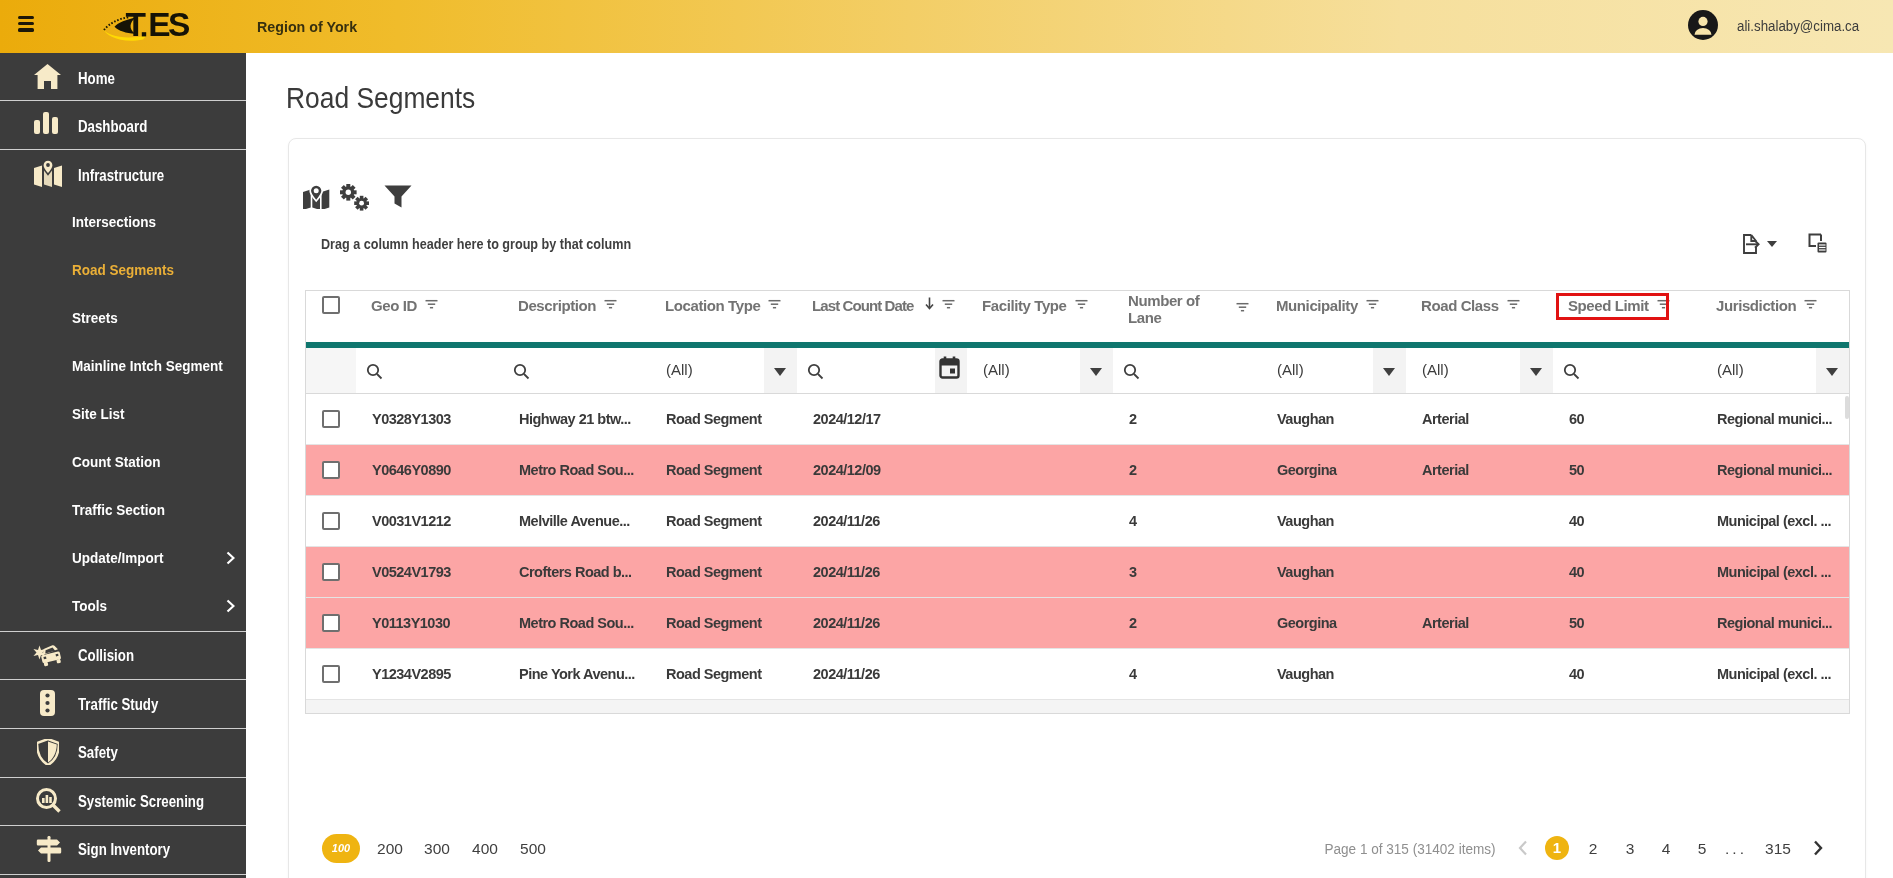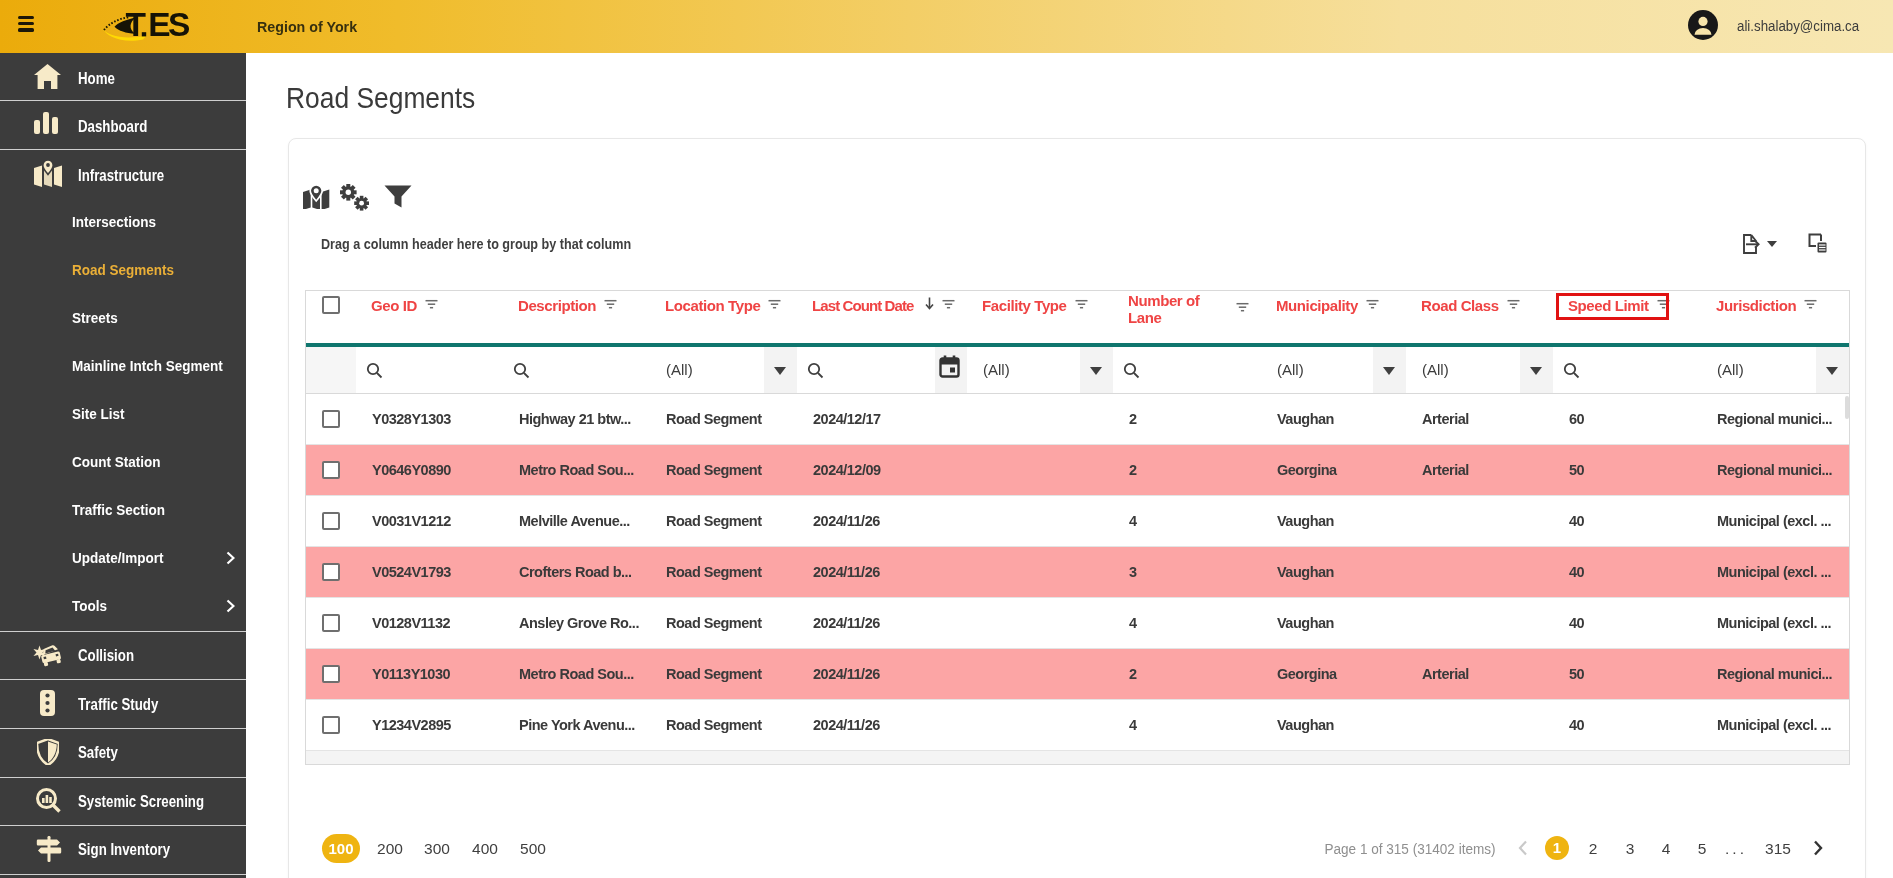--- a/index.html
+++ b/index.html
@@ -29,41 +29,41 @@
 .card { position:absolute; left:288px; top:138px; width:1578px; height:900px; background:#fff;
   border:1px solid #e7e7e7; border-radius:8px; box-shadow:0 1px 3px rgba(0,0,0,0.04); }
 .toolicon { position:absolute; }
 .dragtext { position:absolute; left:321px; top:236px; font-size:14px; font-weight:bold; color:#3f3f3f; transform:scaleX(0.90); transform-origin:0 0; }
 
 
 .grid { position:absolute; left:305px; top:290px; width:1545px; border:1px solid #d9d9d9; background:#fff; }
 table.g { border-collapse:collapse; table-layout:fixed; width:1543px; }
 table.g td, table.g th { padding:0; overflow:hidden; white-space:nowrap; text-align:left; vertical-align:middle; }
 tr.hrow { height:54px; }
-tr.hrow th { font-size:15px; font-weight:bold; color:#ef4444; padding-left:15px; border-bottom:4px solid #0f766e; vertical-align:top; padding-top:5px; letter-spacing:-0.4px; }
+tr.hrow th { font-size:15px; font-weight:bold; color:#737373; padding-left:15px; border-bottom:6px solid #0f766e; vertical-align:top; padding-top:5px; letter-spacing:-0.4px; }
 tr.frow { height:48px; }
 tr.frow td { border-bottom:1px solid #d9d9d9; position:relative; }
 tr.drow { height:51px; }
 tr.drow td { font-size:14.5px; letter-spacing:-0.5px; font-weight:bold; color:#3a3a3a; padding-left:16px; border-bottom:1px solid #e4e4e4; }
 tr.gray td { background:#fca5a5; }
 .cb { width:18px; height:18px; border:2px solid #6f6f6f; border-radius:2px; background:#fff; margin:0 auto; }
 .fi { display:inline-block; vertical-align:1px; margin-left:8px; }
 .allcell { font-size:15px; color:#3c3c3c; padding-left:16px; }
 .ddbtn { position:absolute; right:0; top:0; bottom:0; width:33px; background:#f3f3f3; }
 .ddbtn::after { content:""; position:absolute; left:10px; top:20px; border-left:6.5px solid transparent; border-right:6.5px solid transparent; border-top:8px solid #3f3f3f; }
 .calbtn { position:absolute; right:0; top:0; bottom:0; width:32px; background:#f3f3f3; }
 .searchic { position:absolute; left:10px; top:15px; }
 .partial { height:13px; background:#f4f4f4; }
 .cfbar { height:57px; border-top:1px solid #d9d9d9; position:relative; }
 .cftext { position:absolute; left:37px; top:21px; font-size:14px; font-weight:bold; color:#3a3a3a; transform:scaleX(0.92); transform-origin:0 0; }
 .vthumb { position:absolute; left:1539px; top:105px; width:4px; height:23px; background:#dcdcdc; border-radius:2px; }
 
 
 .pill { position:absolute; left:322px; top:834px; width:38px; height:29px; border-radius:15px; background:#efb411;
-  color:#fff; font-weight:bold; font-size:15px; text-align:center; line-height:29px; }
+  color:#fff; font-weight:bold; font-size:11px; text-align:center; line-height:29px;font-style:italic; }
 .psize { position:absolute; top:834px; height:29px; line-height:29px; font-size:15.5px; color:#3f3f3f; text-align:center; width:40px; }
 .pinfo { position:absolute; top:834px; height:29px; line-height:29px; font-size:15.5px; color:#8f8f8f; transform:scaleX(0.875); transform-origin:100% 50%; }
 .pnum { position:absolute; top:834px; height:29px; line-height:29px; font-size:15.5px; color:#3f3f3f; text-align:center; width:30px; }
 .pcirc { position:absolute; left:1545px; top:836px; width:24px; height:24px; border-radius:50%; background:#efb411;
   color:#fff; font-weight:bold; font-size:15px; text-align:center; line-height:24px; }
 </style>
 </head>
 <body>
 
 <div class="topbar"></div>
@@ -489,35 +489,20 @@
 <tr class="drow gray">
   <td style="padding-left:0">
             <div class="cb"></div>
           </td>
   <td>V0524V1793</td>
           <td>Crofters Road b...</td>
           <td>Road Segment</td>
           <td>2024/11/26</td>
           <td></td>
   <td>3</td>
-          <td>Vaughan</td>
-          <td></td>
-          <td>40</td>
-          <td>Municipal (excl. ...</td>
-</tr>
-<tr class="drow">
-  <td style="padding-left:0">
-            <div class="cb"></div>
-          </td>
-  <td>V0128V1132</td>
-          <td>Ansley Grove Ro...</td>
-          <td>Road Segment</td>
-          <td>2024/11/26</td>
-          <td></td>
-  <td>4</td>
           <td>Vaughan</td>
           <td></td>
           <td>40</td>
           <td>Municipal (excl. ...</td>
 </tr>
 <tr class="drow gray">
   <td style="padding-left:0">
             <div class="cb"></div>
           </td>
   <td>Y0113Y1030</td>

